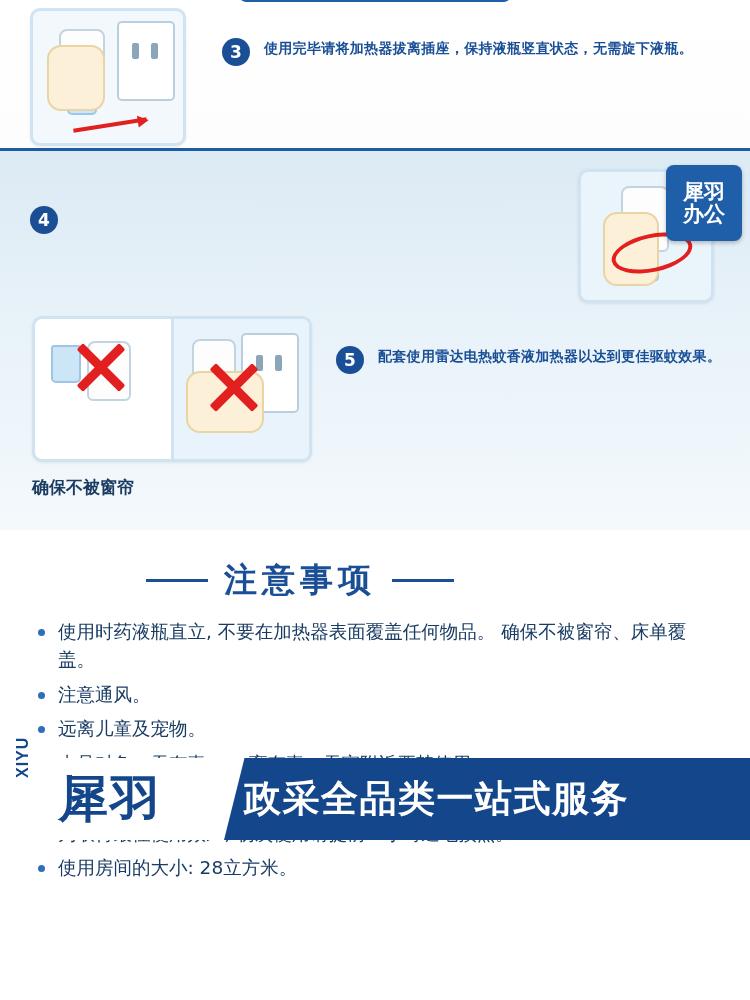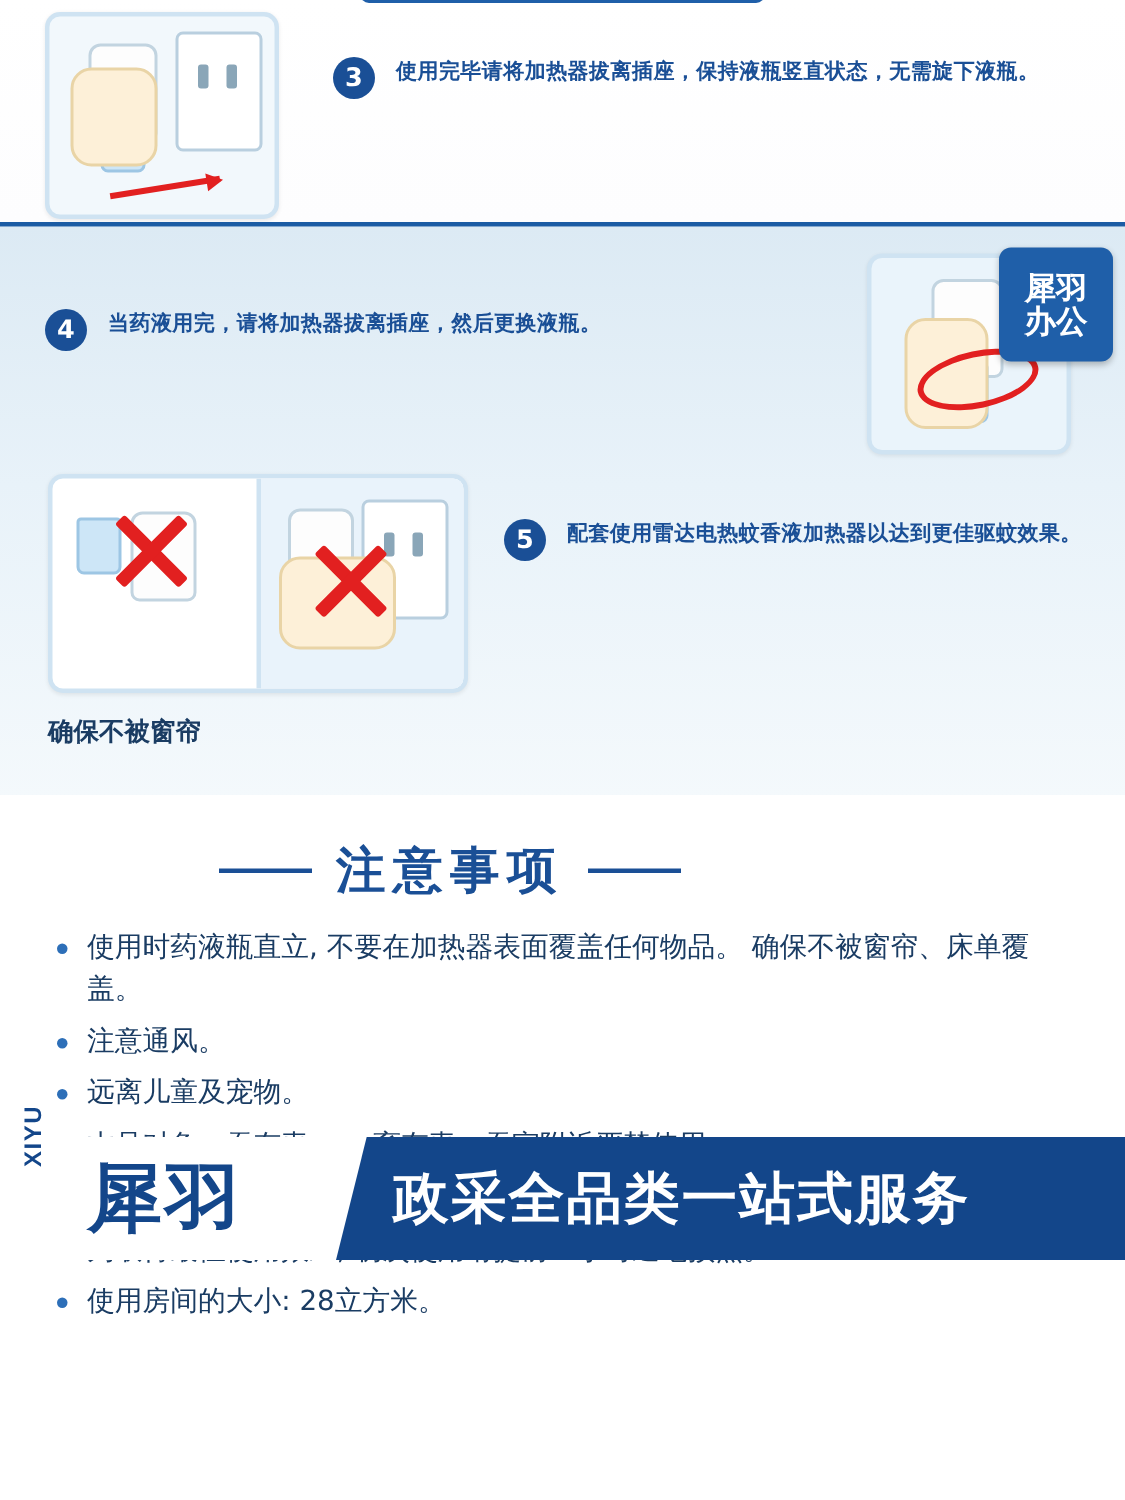--- a/index.html
+++ b/index.html
@@ -308,21 +308,21 @@
     font-size: 16px;
     color: #13468a;
     font-weight: bold;
     letter-spacing: 1px;
     transform: rotate(-90deg);
     transform-origin: left top;
     width: 60px;
   }
   .banner .tagline {
     position: absolute;
-    left: 262px; top: 16px;
+    left: 244px; top: 16px;
     font-size: 37px;
     font-weight: bold;
     color: #ffffff;
     letter-spacing: 1.5px;
     font-family: "DejaVu Sans", sans-serif;
   }
 
   .cn { font-family: "DejaVu Sans", sans-serif; }
 </style>
 </head>
@@ -345,21 +345,20 @@
     <div class="step3-row">
       <div class="step-num">3</div>
       <div class="step-text cn">使用完毕请将加热器拔离插座，保持液瓶竖直状态，无需旋下液瓶。</div>
     </div>
   </div>
 
   <div class="band-blue">
 
     <div class="step4-row">
       <div class="step-num">4</div>
-      <div class="step-text cn">当药液用完，请将加热器拔离插座，然后更换液瓶。</div>
     </div>
 
     <div class="illus" style="left:578px; top:18px; width:130px; height:128px; background:#eaf4fb;">
       <div class="device" style="left:40px; top:14px; width:44px; height:62px;"></div>
       <div class="bottle" style="left:46px; top:70px; width:28px; height:36px;"></div>
       <div class="hand" style="left:22px; top:40px; width:52px; height:70px;"></div>
       <div class="ellipse-red" style="left:30px; top:62px; width:74px; height:30px; transform:rotate(-12deg);"></div>
     </div>
 
     <div class="wm-badge">

